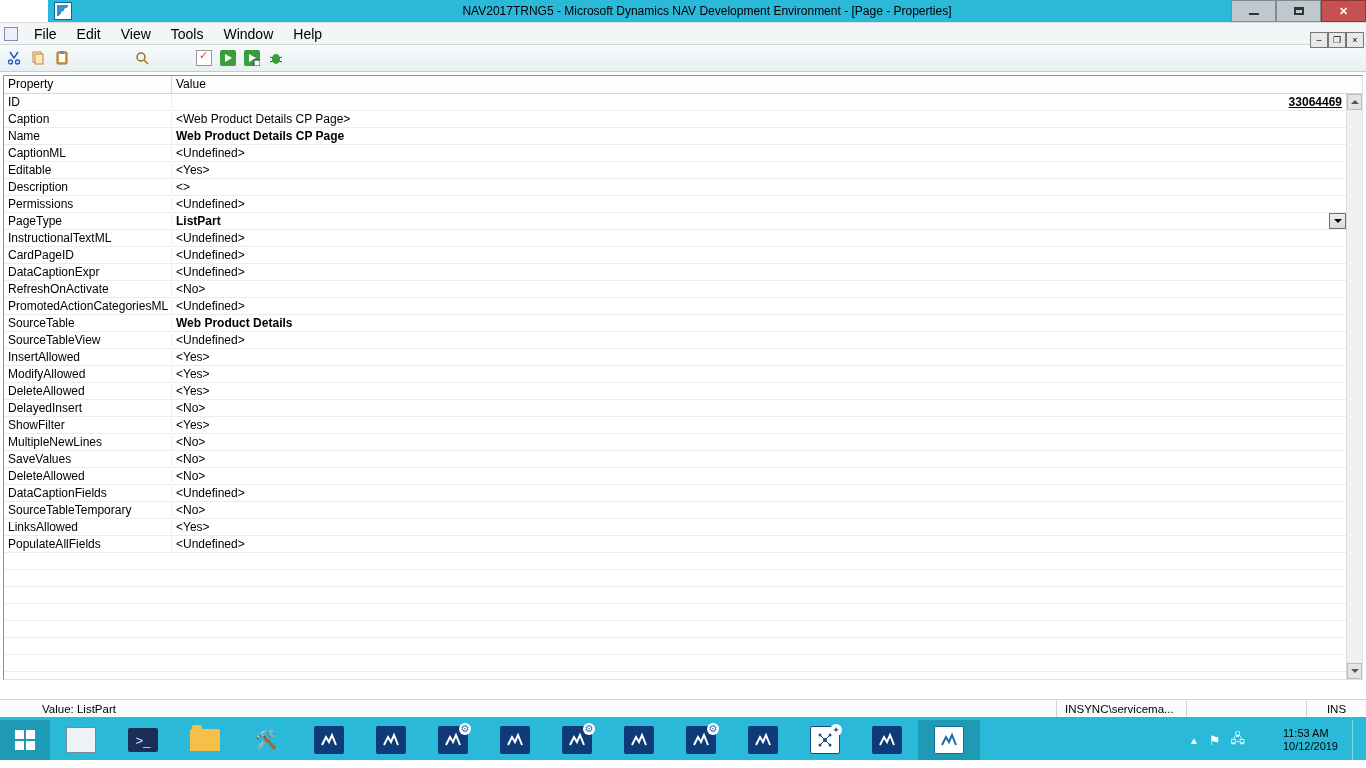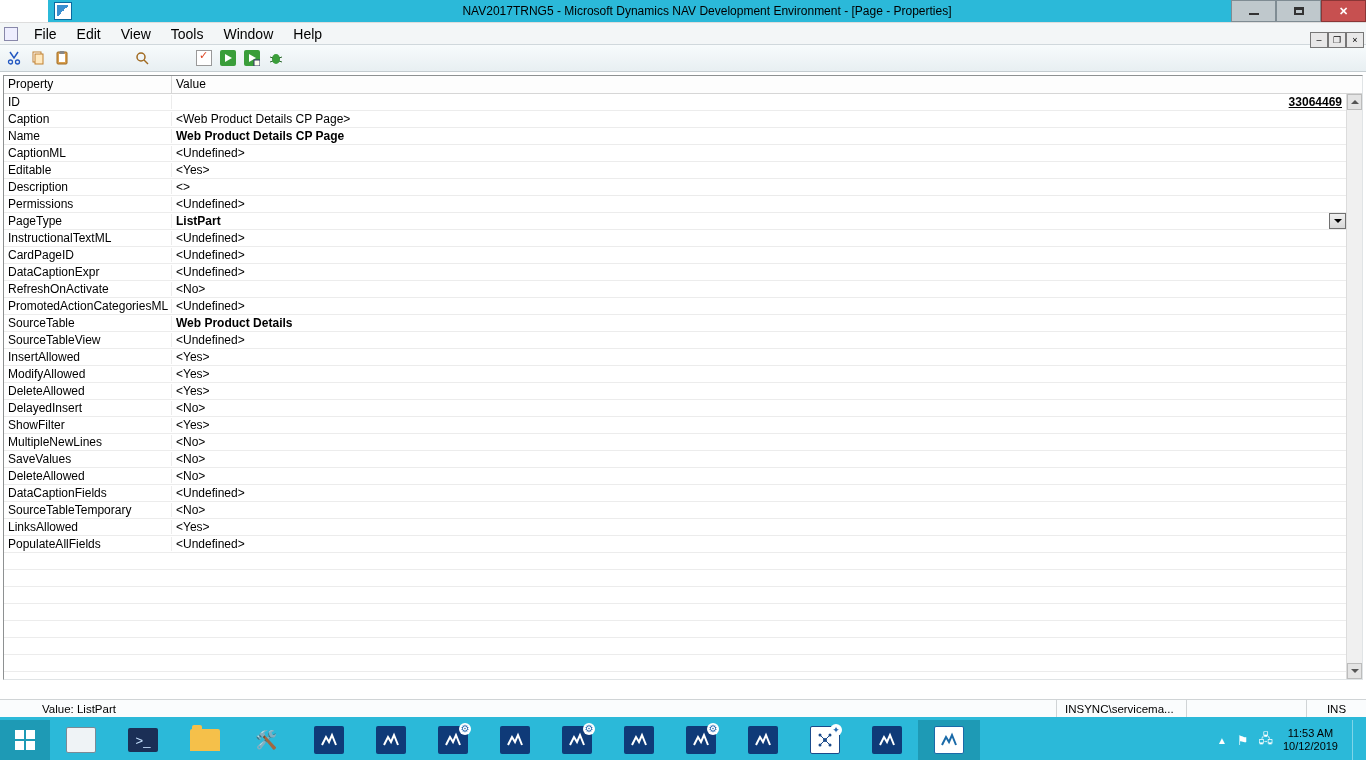--- a/index.html
+++ b/index.html
@@ -75,21 +75,21 @@
 .taskbar .task.active { background:#1e9ab5; }
 .taskbar .task .tb-app { width:30px; height:28px; background:#0f3a78; border-radius:2px; display:flex; align-items:center; justify-content:center; color:#fff; font-size:14px; position:relative; }
 .taskbar .task .folder { width:30px; height:22px; background:#f5c04a; border-radius:2px 2px 0 0; position:relative; }
 .taskbar .task .folder::before { content:''; position:absolute; top:-4px; left:2px; width:10px; height:4px; background:#f5c04a; border-radius:2px 2px 0 0; }
 .taskbar .task .srv { width:30px; height:26px; background:#eff3f6; border:1px solid #7a8a96; border-radius:2px; }
 .taskbar .task .ps { width:30px; height:24px; background:#1b2f56; border-radius:2px; color:#c9e3ff; font-size:13px; display:flex; align-items:center; justify-content:center; }
 .taskbar .task .gear-badge::after { content:'⚙'; position:absolute; top:-3px; right:-3px; font-size:10px; background:#fff; border-radius:50%; width:12px; height:12px; line-height:12px; text-align:center; color:#2a6ab0; }
 .taskbar .task .net-badge::after { content:'✦'; position:absolute; top:-3px; right:-3px; font-size:9px; background:#fff; border-radius:50%; width:12px; height:12px; line-height:12px; text-align:center; color:#2a6ab0; }
 .taskbar .right { position:absolute; right:0; top:0; bottom:0; display:flex; align-items:center; gap:10px; padding:0 6px 0 10px; color:#000; font-size:11px; }
 .taskbar .right .tray-icon { font-size:13px; color:#fff; }
-.taskbar .right .clock { text-align:center; line-height:13px; }
+.taskbar .right .clock { text-align:left; line-height:13px;margin-left:28px; }
 .taskbar .right .show-desktop { width:8px; height:40px; border-left:1px solid rgba(255,255,255,.4); margin-left:4px; }
 .taskbar .tray-up { color:#fff; font-size:10px; }
 
 svg { display:block; }
 </style>
 </head>
 <body>
 
 <div class="titlebar">
   <span class="app-icon"></span>

